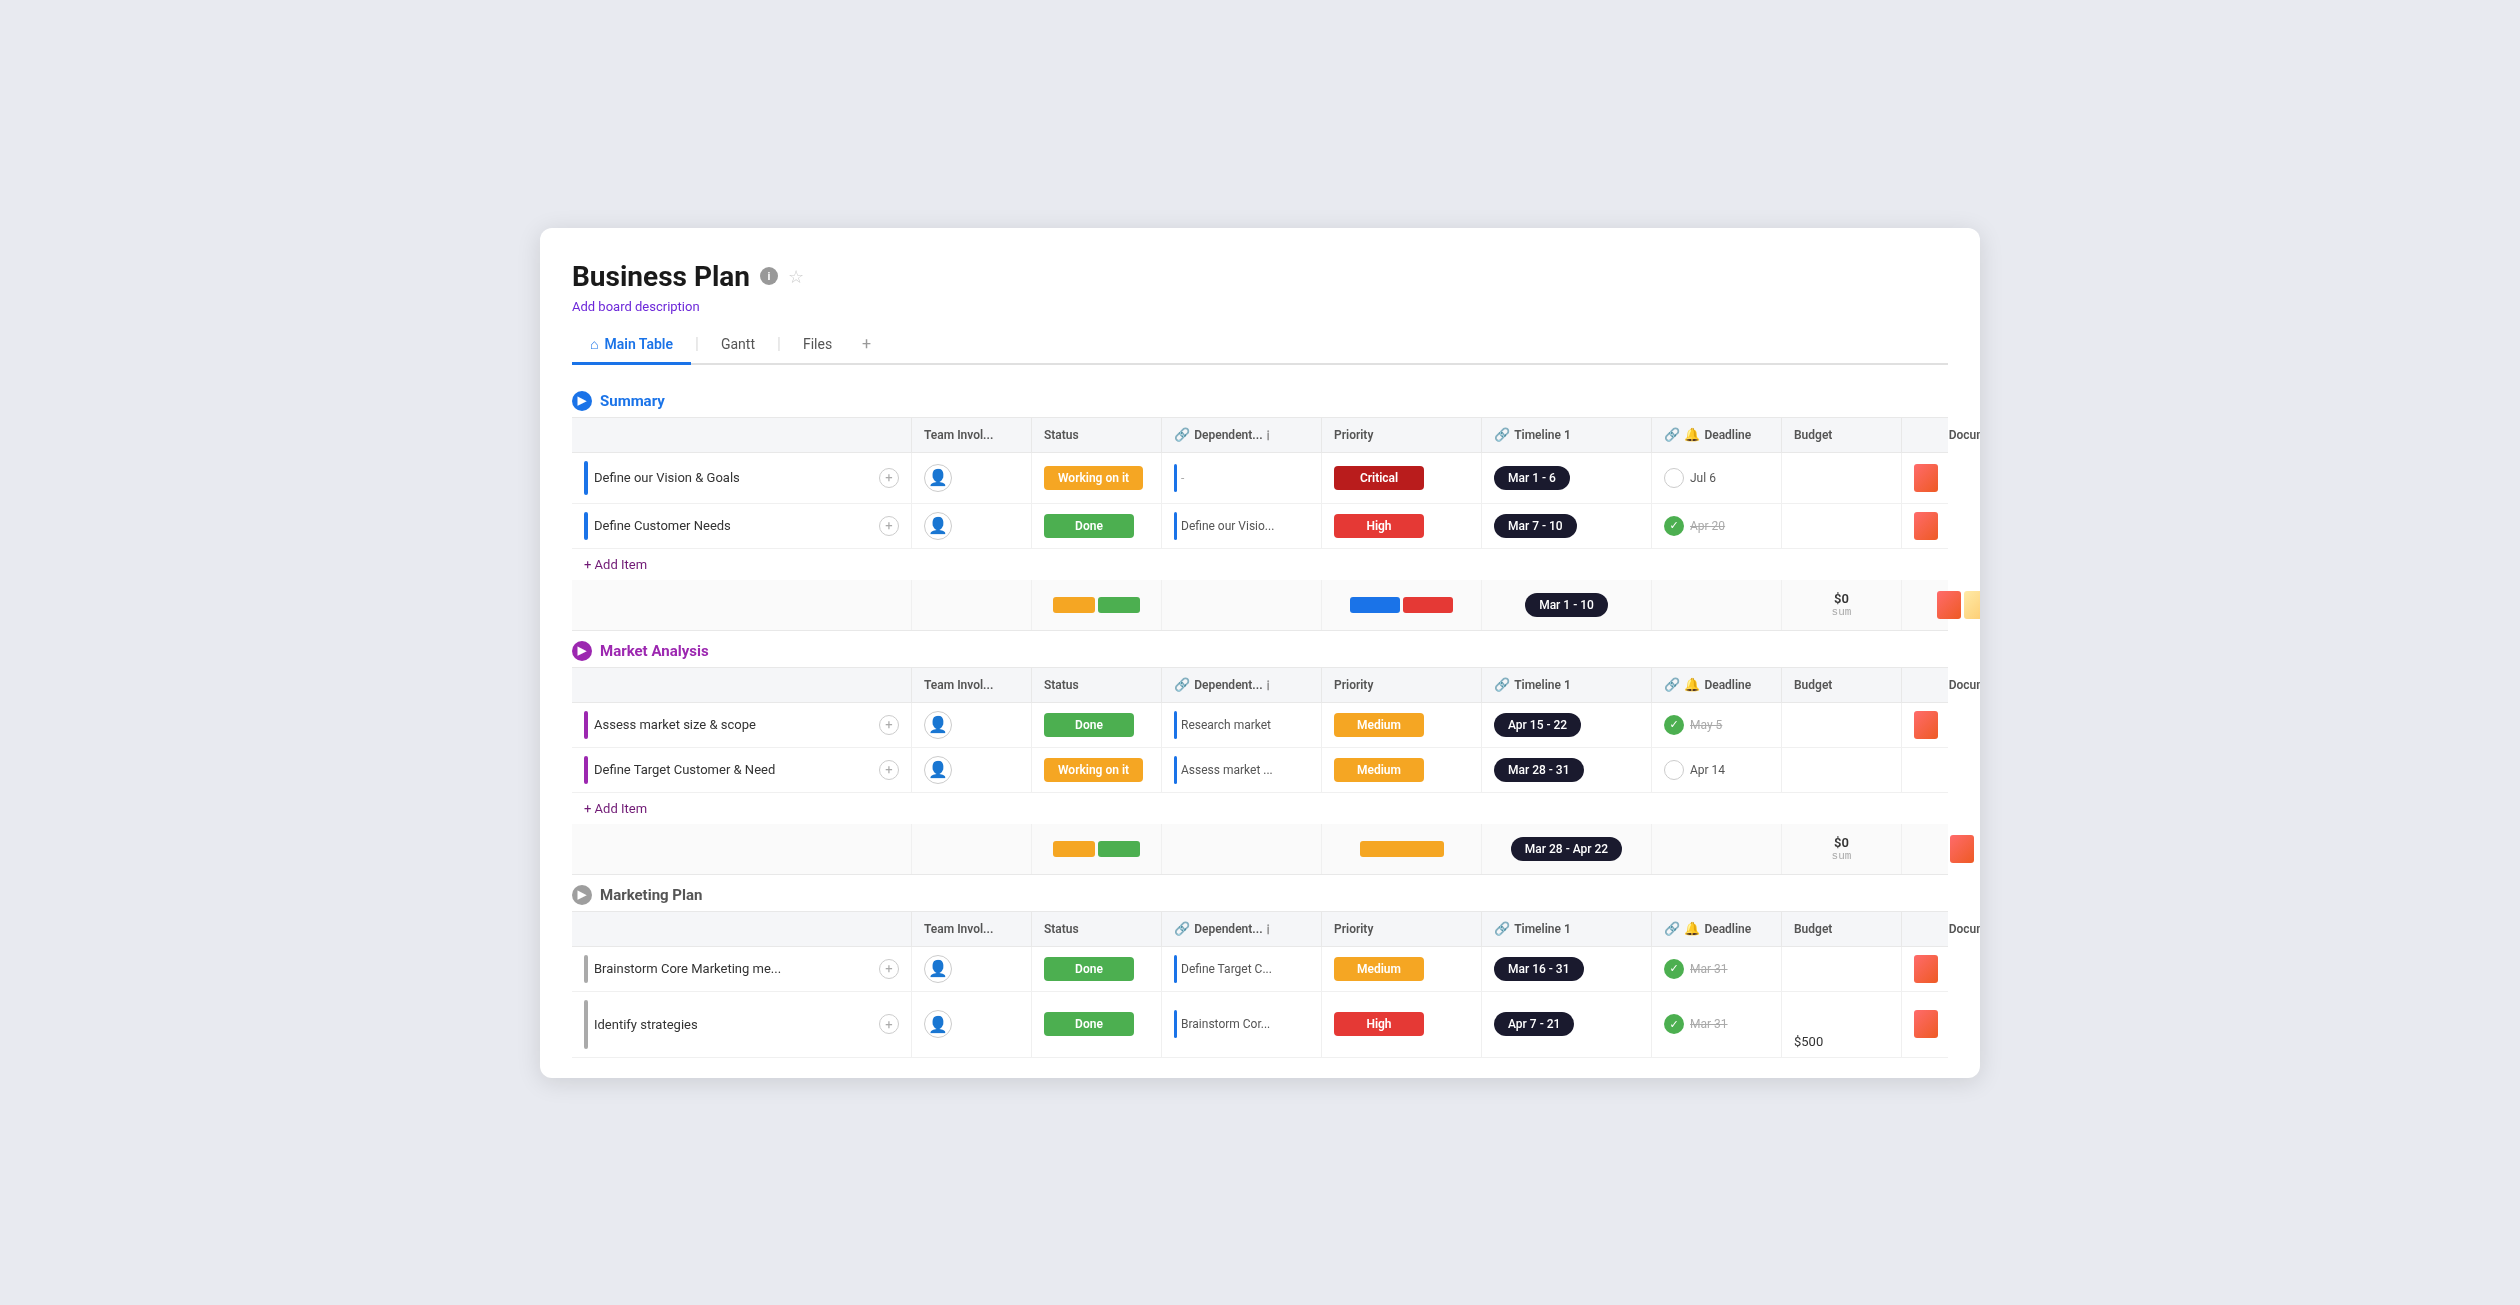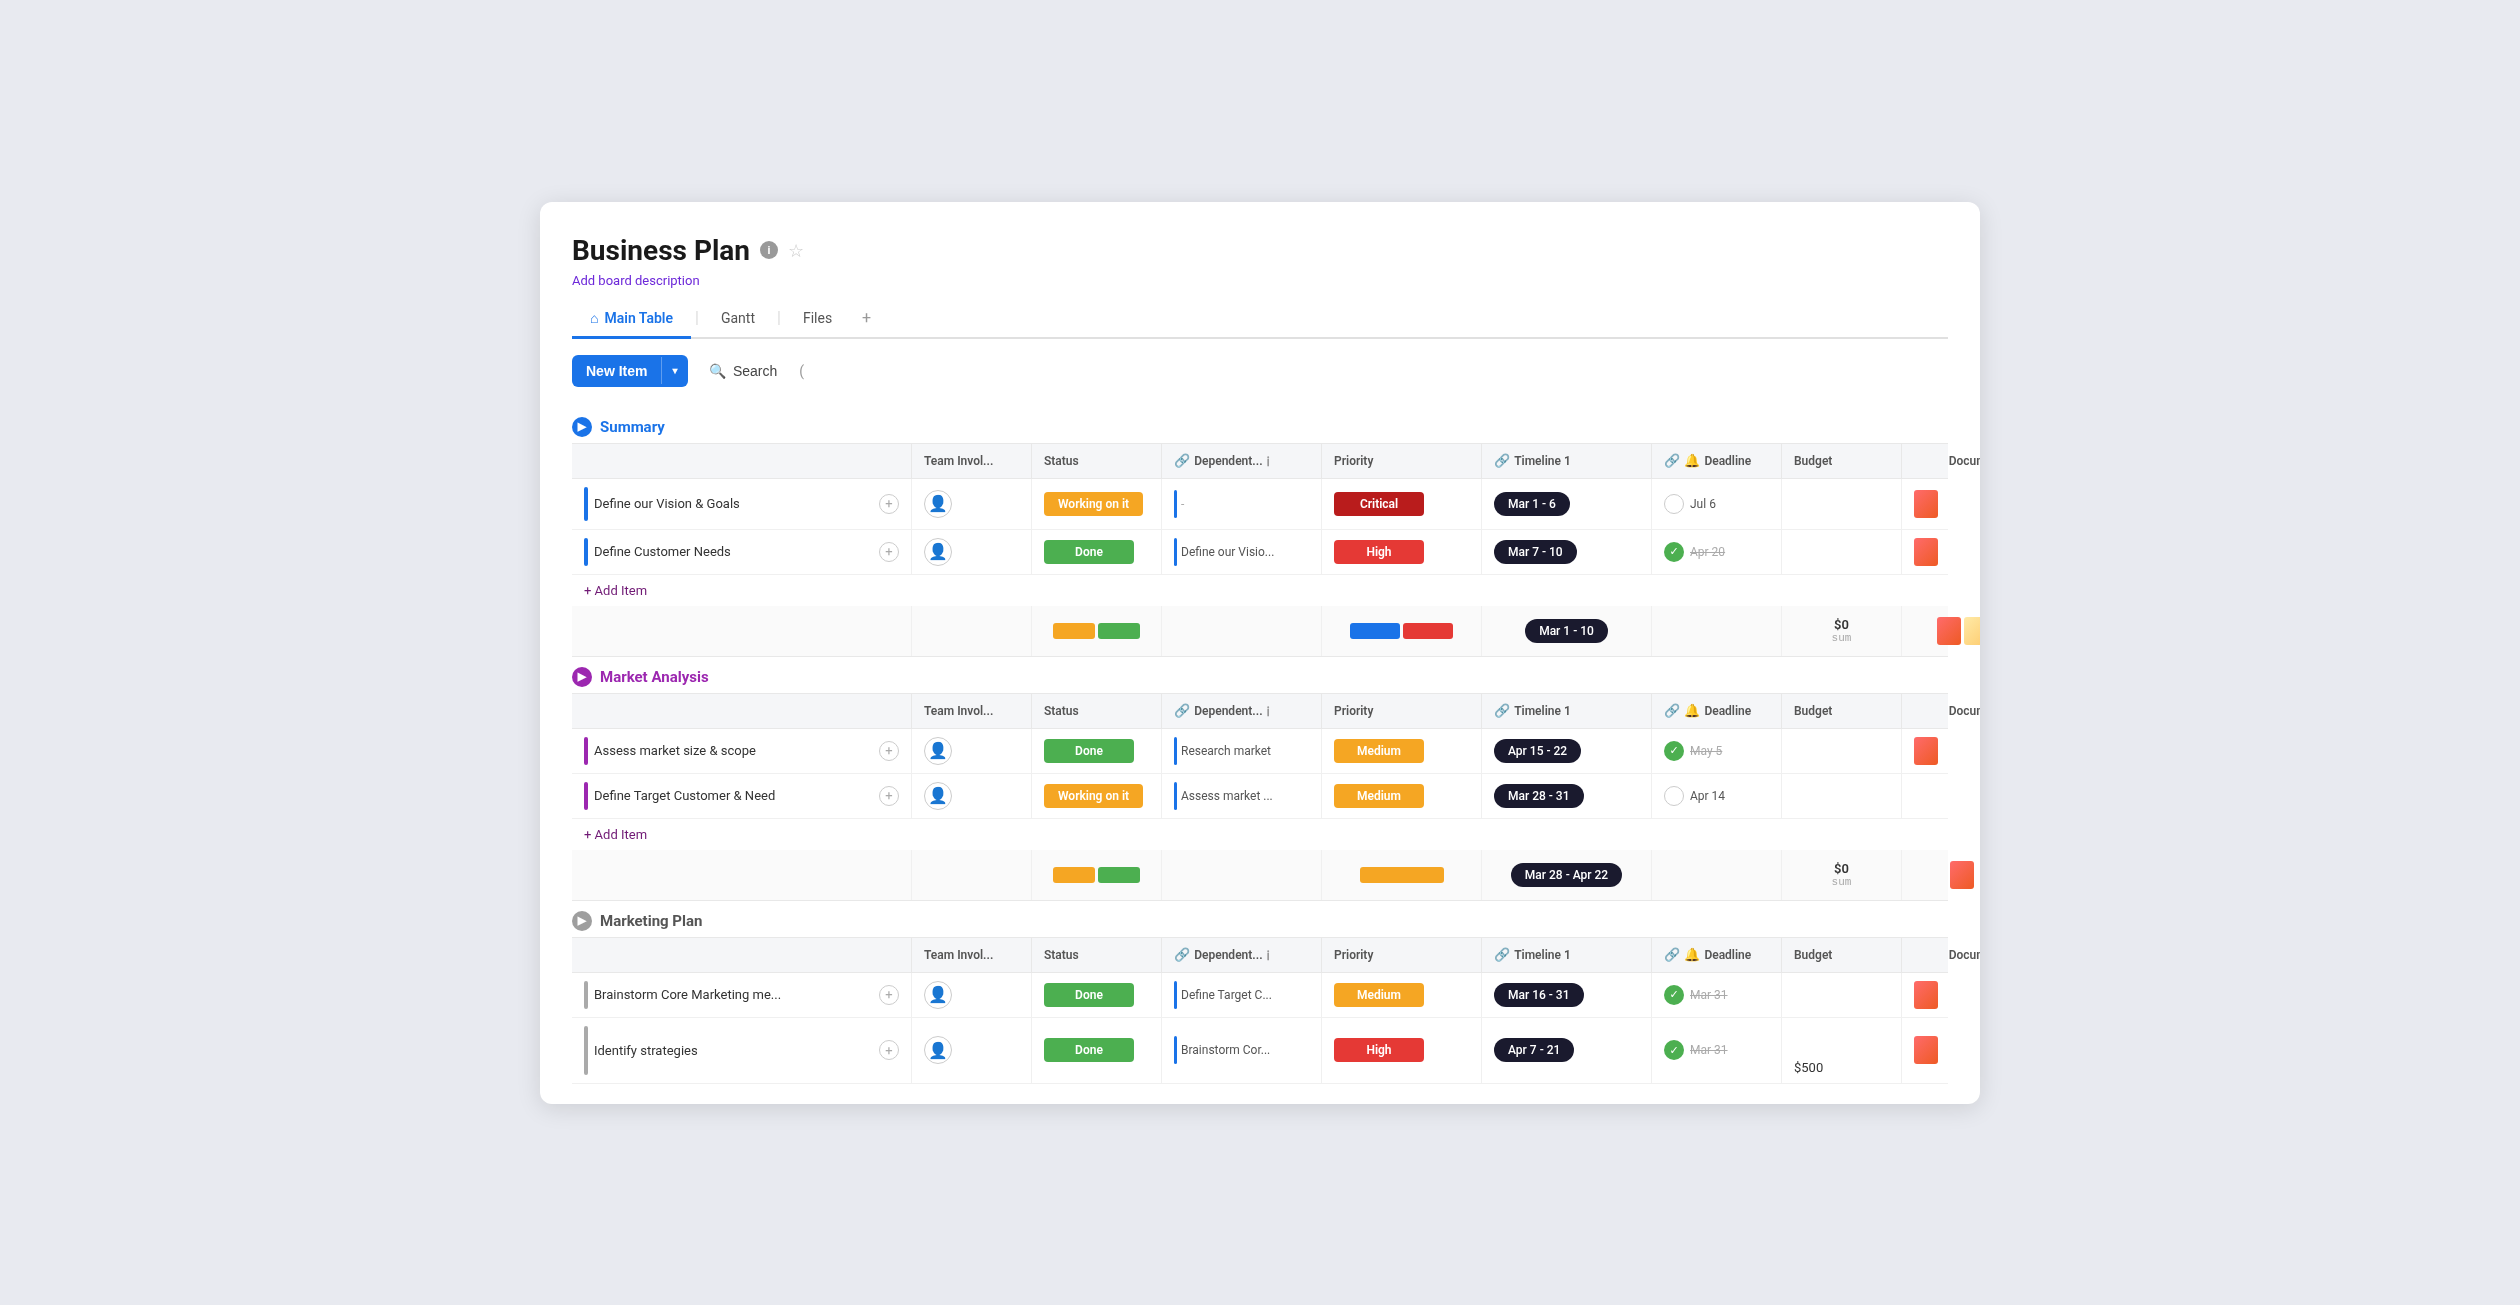--- a/index.html
+++ b/index.html
@@ -385,31 +385,20 @@
     <div class="tab">
       <span>Gantt</span>
     </div>
     <span class="tab-sep">|</span>
     <div class="tab">
       <span>Files</span>
     </div>
     <div class="tab-add">+</div>
   </div>
 
-  <div class="toolbar">
-    <button class="btn-new-item">
-      <span class="btn-new-item-label">New Item</span>
-      <span class="btn-new-item-chevron">▾</span>
-    </button>
-    <button class="btn-search">
-      <span>🔍</span>
-      <span>Search</span>
-    </button>
-    <span class="toolbar-extra">(</span>
-  </div>
 
   <div class="group-section group-summary">
     <div class="group-header">
       <div class="group-icon">▶</div>
       <span class="group-title">Summary</span>
     </div>
 
     <div class="col-headers">
       <div class="col-header"></div>
       <div class="col-header">

